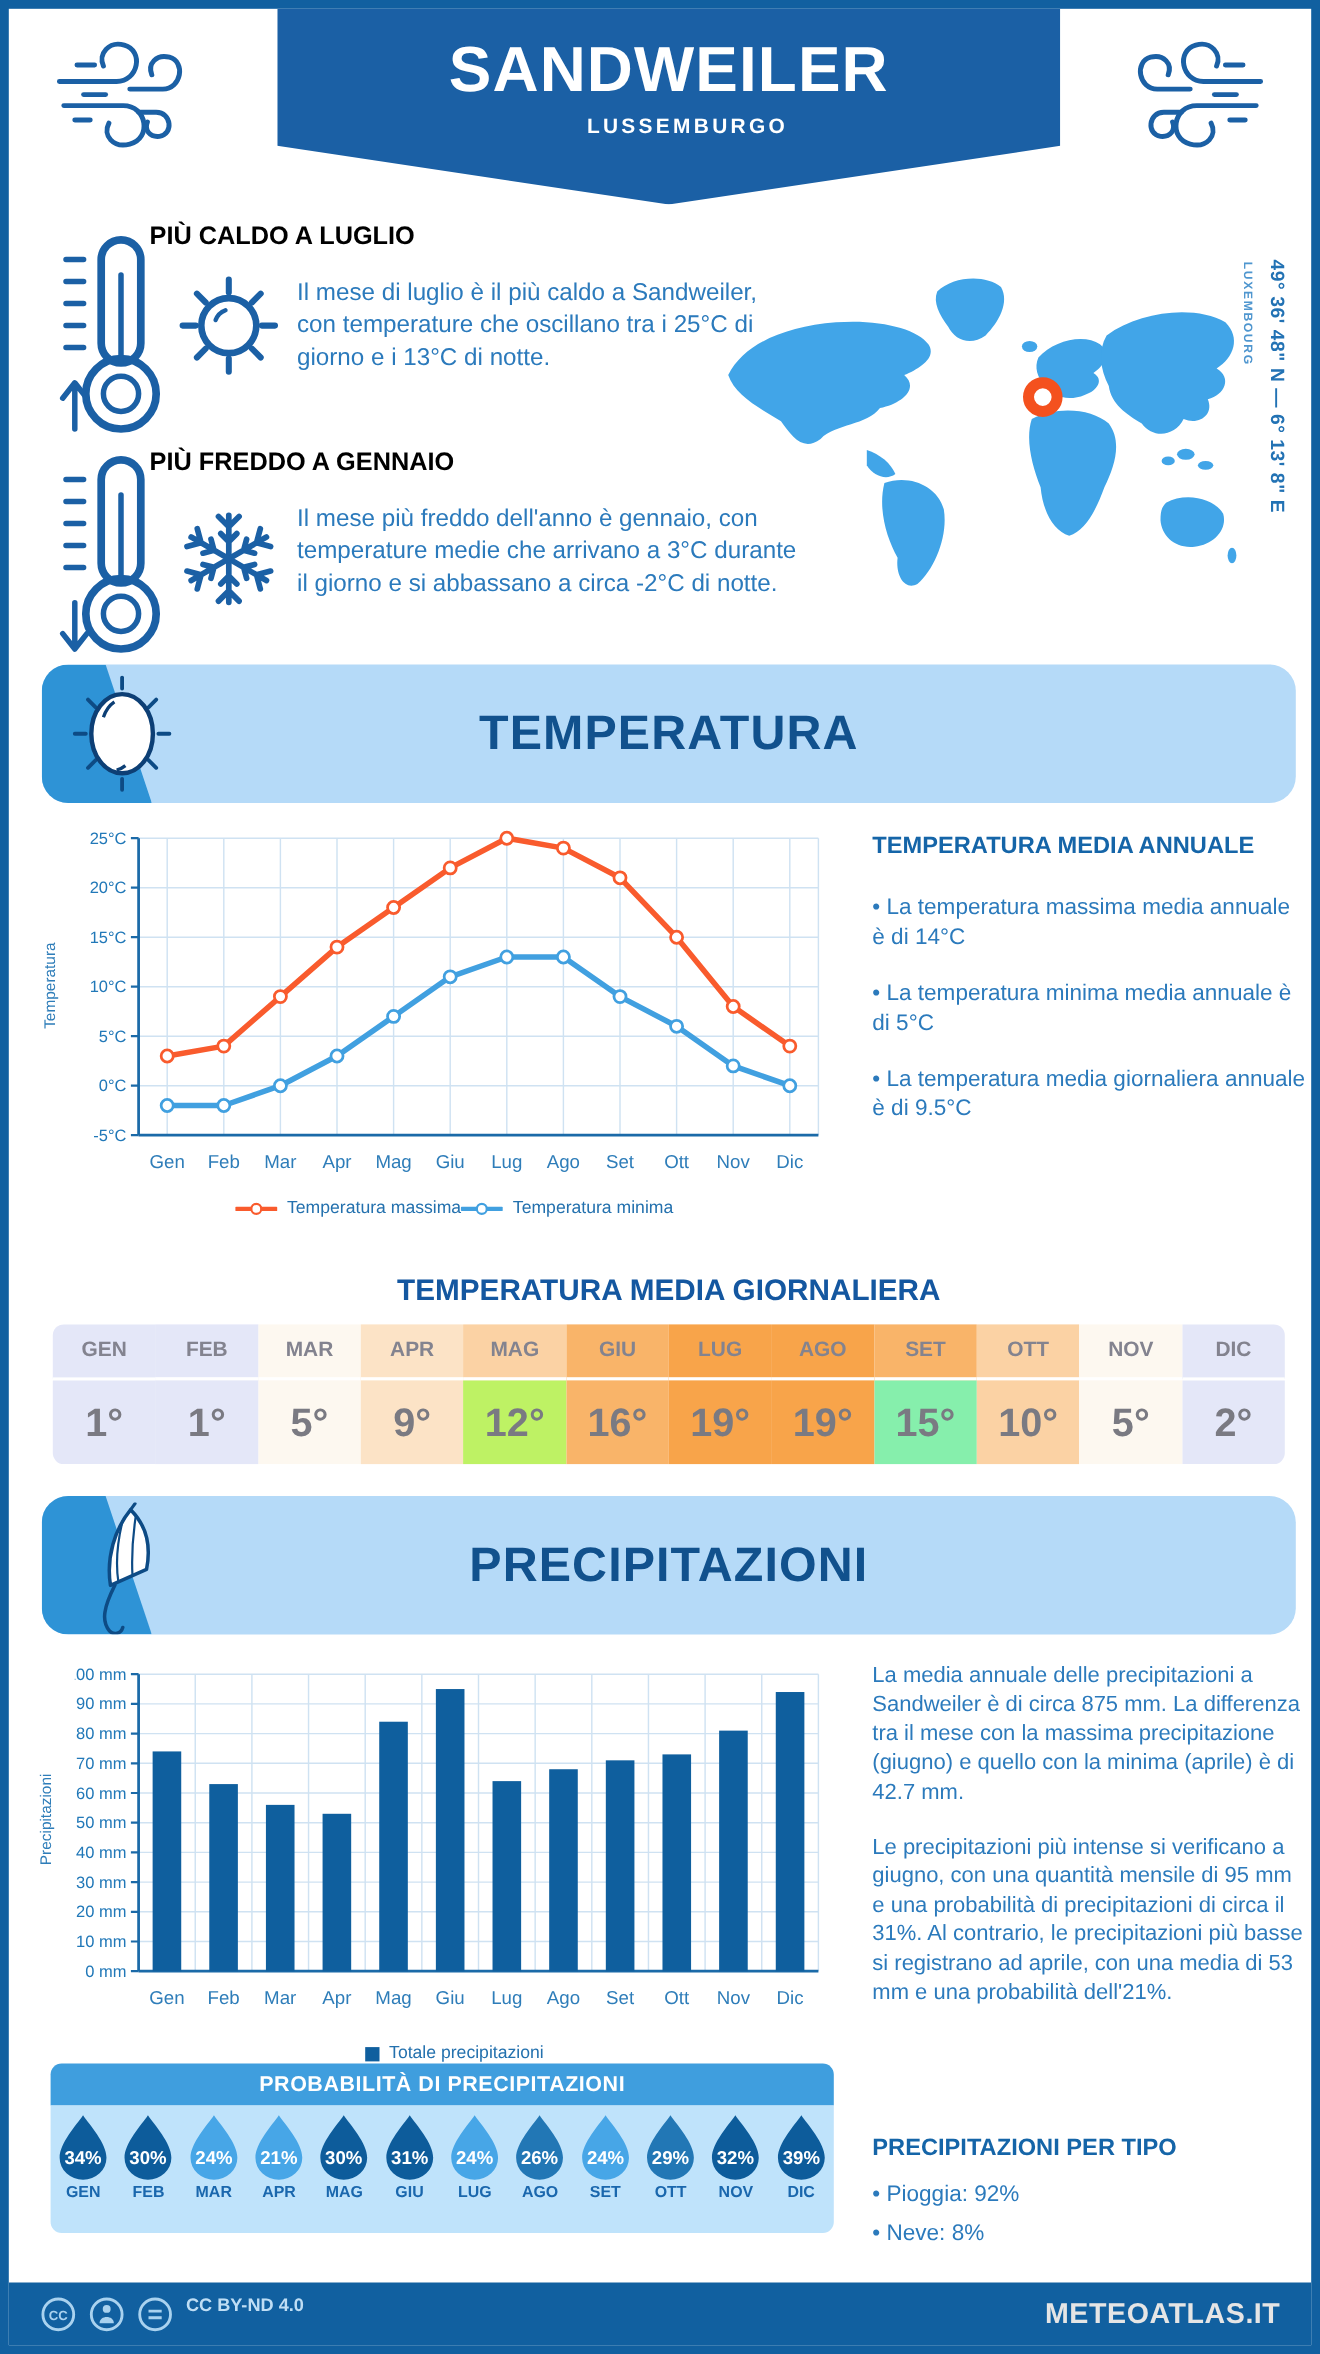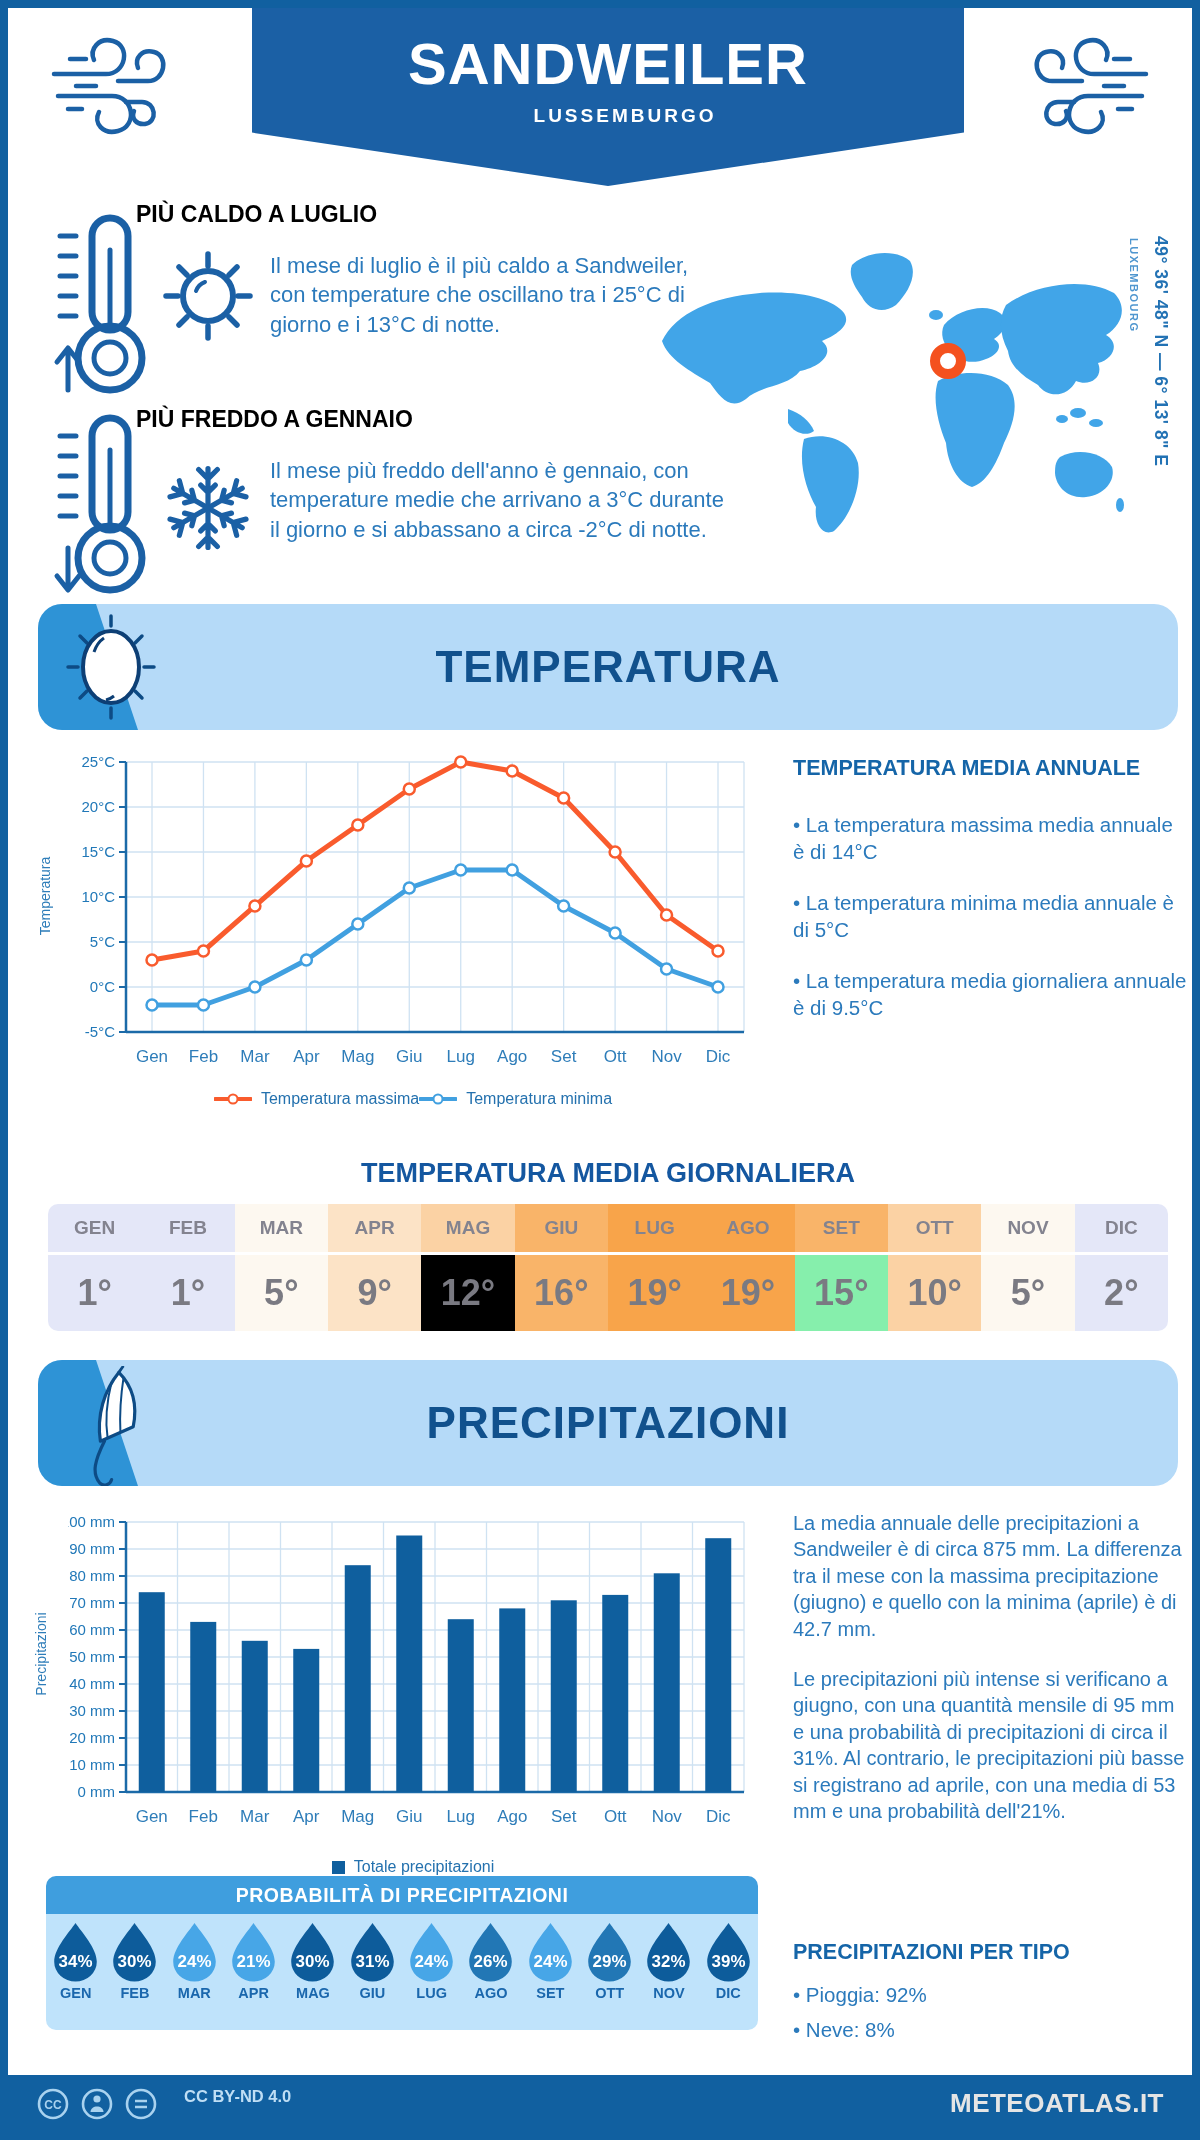--- a/index.html
+++ b/index.html
@@ -66,21 +66,21 @@
           letter-spacing:.5px;}
   .prob-b{height:116px;background:#bfe3fb;border-radius:0 0 10px 10px;
           display:grid;grid-template-columns:repeat(12,1fr);padding-top:8px;box-sizing:border-box;}
   .drop-slot{display:flex;flex-direction:column;align-items:center;}
   .drop-label{margin-top:3px;font-size:14.5px;font-weight:700;color:#1a67ad;}
   
   .footer{position:absolute;left:0;bottom:0;width:100%;height:57px;background:#1160a0;
           display:flex;align-items:center;justify-content:space-between;
           padding:0 28px;box-sizing:border-box;}
   .footer-left{display:flex;align-items:flex-start;gap:10px;}
-  .cc-text{color:#bfdef5;font-weight:700;font-size:16.5px;margin-left:16px;}
+  .cc-text{color:#bfdef5;font-weight:700;font-size:16.5px;margin-left:1px;}
   .site{color:#e5e5e5;font-weight:700;font-size:26px;letter-spacing:.5px;}
 </style>
 </head>
 <body>
 
 <div class="page">
 
   <svg class="wind wind-left" viewBox="0 0 150 110">
     <path d="M6 40 H58 C78 40 83 12 65 7 C51 3 41 15 46 26"></path>
     <path d="M70 47 H100 C117 47 121 22 106 18 C94 15 86 24 90 34"></path>
@@ -300,21 +300,21 @@
         <div class="dcell" style="background: rgb(249, 180, 105);">SET</div>
         <div class="dcell" style="background: rgb(251, 210, 164);">OTT</div>
         <div class="dcell" style="background: rgb(253, 248, 240);">NOV</div>
         <div class="dcell" style="background: rgb(228, 231, 248);">DIC</div>
       </div>
     <div class="drow val" id="dailyVal">
         <div class="dcell" style="background: rgb(228, 231, 248);">1°</div>
         <div class="dcell" style="background: rgb(228, 231, 248);">1°</div>
         <div class="dcell" style="background: rgb(253, 248, 240);">5°</div>
         <div class="dcell" style="background: rgb(252, 227, 198);">9°</div>
-        <div class="dcell" style="background: #000000;">12°</div>
+        <div class="dcell" style="background: #bef264;">12°</div>
         <div class="dcell" style="background: rgb(249, 180, 105);">16°</div>
         <div class="dcell" style="background: rgb(248, 164, 74);">19°</div>
         <div class="dcell" style="background: rgb(248, 164, 74);">19°</div>
         <div class="dcell" style="background: #86efac;">15°</div>
         <div class="dcell" style="background: rgb(251, 210, 164);">10°</div>
         <div class="dcell" style="background: rgb(253, 248, 240);">5°</div>
         <div class="dcell" style="background: rgb(228, 231, 248);">2°</div>
       </div>
   </div>
 

